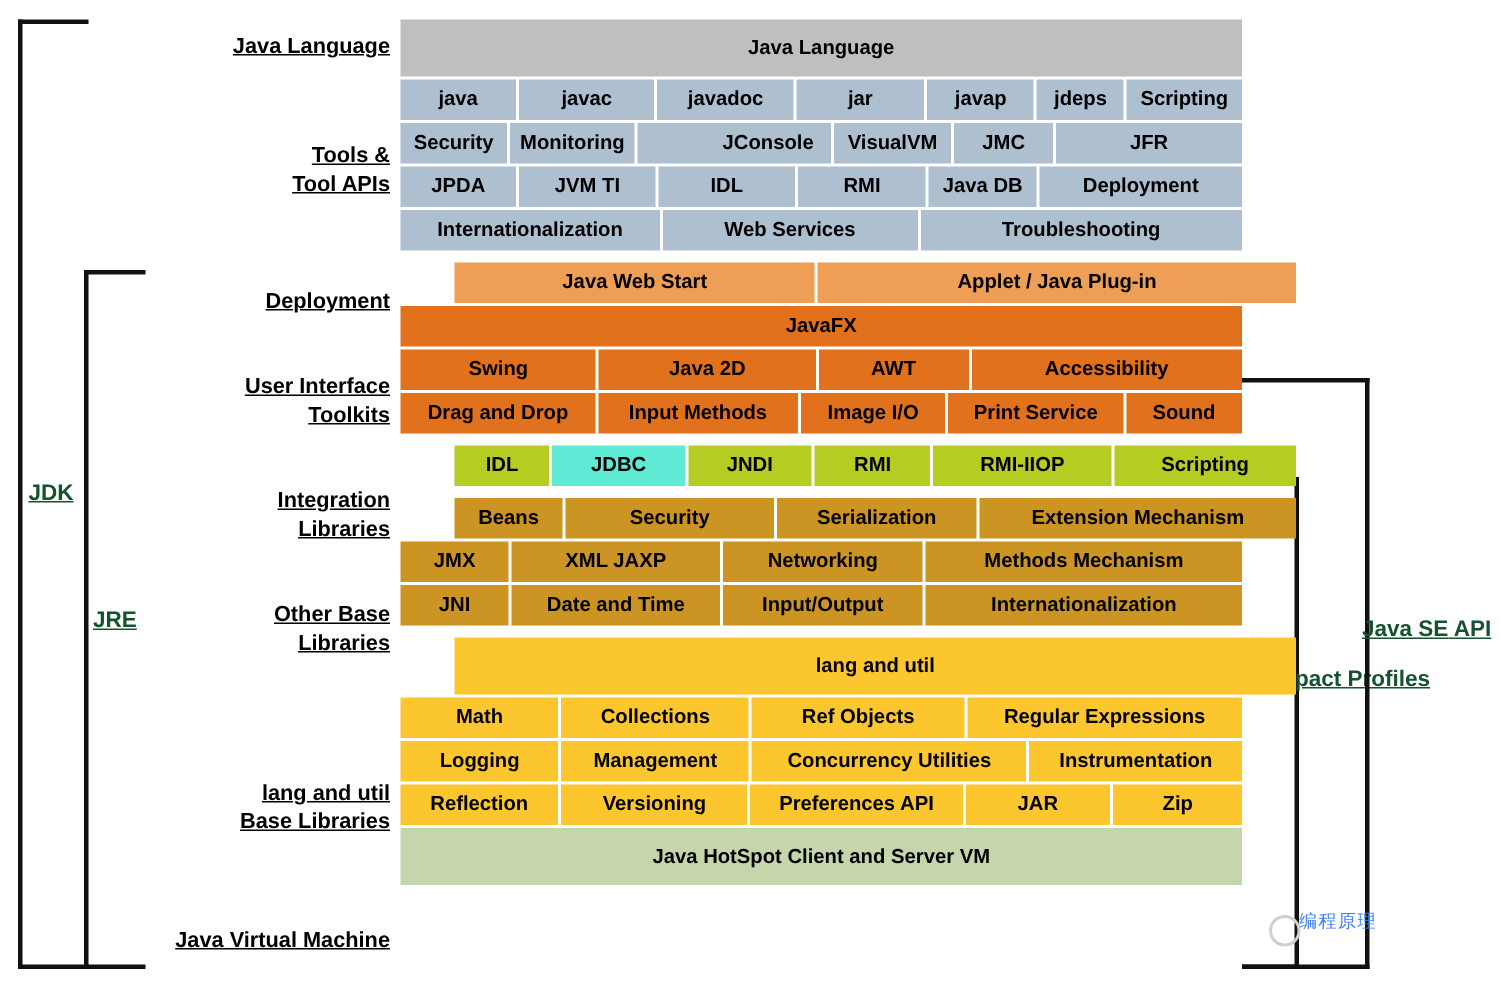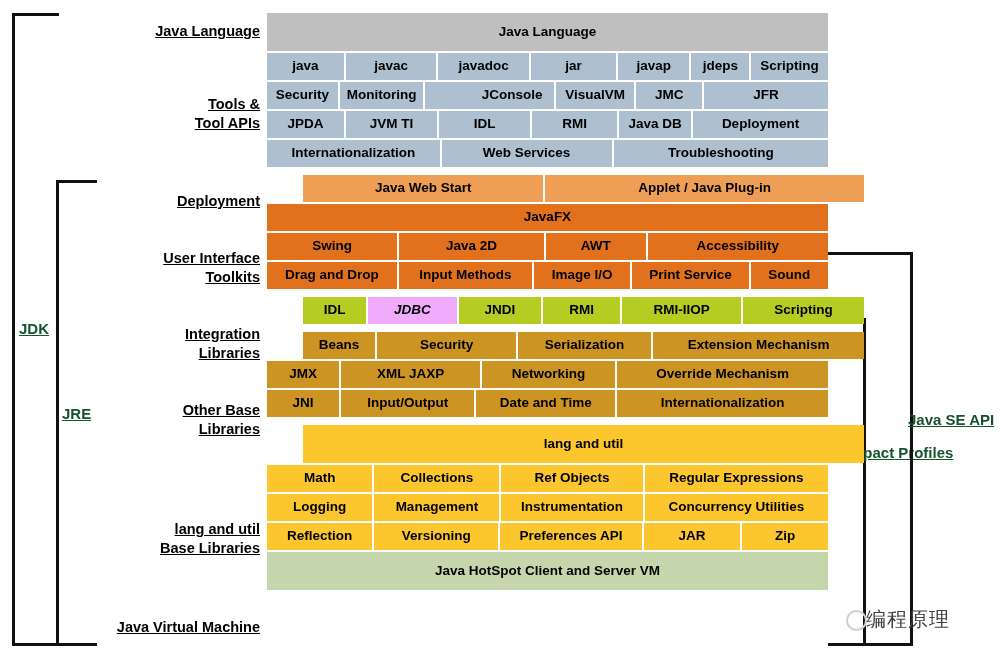--- a/index.html
+++ b/index.html
@@ -235,69 +235,69 @@
       </div>
       <div class="band">
         <div class="cell" style="flex: 23.5 1 0px; background: rgb(226, 113, 29);">Drag and Drop</div>
         <div class="cell" style="flex: 24 1 0px; background: rgb(226, 113, 29);">Input Methods</div>
         <div class="cell" style="flex: 17.5 1 0px; background: rgb(226, 113, 29);">Image I/O</div>
         <div class="cell" style="flex: 21 1 0px; background: rgb(226, 113, 29);">Print Service</div>
         <div class="cell" style="flex: 14 1 0px; background: rgb(226, 113, 29);">Sound</div>
       </div>
       <div class="band gap-before">
         <div class="cell" style="flex: 11.5 1 0px; background: rgb(181, 204, 34);">IDL</div>
-        <div class="cell" style="flex: 16 1 0px; background: #f0abfc; font-style: italic;">JDBC</div>
+        <div class="cell" style="flex: 16 1 0px; background: #5eead4;">JDBC</div>
         <div class="cell" style="flex: 15 1 0px; background: rgb(181, 204, 34);">JNDI</div>
         <div class="cell" style="flex: 14 1 0px; background: rgb(181, 204, 34);">RMI</div>
         <div class="cell" style="flex: 21.5 1 0px; background: rgb(181, 204, 34);">RMI-IIOP</div>
         <div class="cell" style="flex: 22 1 0px; background: rgb(181, 204, 34);">Scripting</div>
       </div>
       <div class="band gap-before">
         <div class="cell" style="flex: 13 1 0px; background: rgb(204, 148, 34);">Beans</div>
         <div class="cell" style="flex: 25 1 0px; background: rgb(204, 148, 34);">Security</div>
         <div class="cell" style="flex: 24 1 0px; background: rgb(204, 148, 34);">Serialization</div>
         <div class="cell" style="flex: 38 1 0px; background: rgb(204, 148, 34);">Extension Mechanism</div>
       </div>
       <div class="band">
         <div class="cell" style="flex: 13 1 0px; background: rgb(204, 148, 34);">JMX</div>
         <div class="cell" style="flex: 25 1 0px; background: rgb(204, 148, 34);">XML JAXP</div>
         <div class="cell" style="flex: 24 1 0px; background: rgb(204, 148, 34);">Networking</div>
-        <div class="cell" style="flex: 38 1 0px; background: rgb(204, 148, 34);">Override Mechanism</div>
+        <div class="cell" style="flex: 38 1 0px; background: rgb(204, 148, 34);">Methods Mechanism</div>
       </div>
       <div class="band">
         <div class="cell" style="flex: 13 1 0px; background: rgb(204, 148, 34);">JNI</div>
+        <div class="cell" style="flex: 25 1 0px; background: rgb(204, 148, 34);">Date and Time</div>
         <div class="cell" style="flex: 24 1 0px; background: rgb(204, 148, 34);">Input/Output</div>
-        <div class="cell" style="flex: 25 1 0px; background: rgb(204, 148, 34);">Date and Time</div>
         <div class="cell" style="flex: 38 1 0px; background: rgb(204, 148, 34);">Internationalization</div>
       </div>
       <div class="band gap-before">
         <div class="cell tall" style="flex: 100 1 0px; background: rgb(252, 198, 46);">lang and util</div>
       </div>
       <div class="band">
         <div class="cell" style="flex: 19 1 0px; background: rgb(252, 198, 46);">Math</div>
         <div class="cell" style="flex: 22.5 1 0px; background: rgb(252, 198, 46);">Collections</div>
         <div class="cell" style="flex: 25.5 1 0px; background: rgb(252, 198, 46);">Ref Objects</div>
         <div class="cell" style="flex: 33 1 0px; background: rgb(252, 198, 46);">Regular Expressions</div>
       </div>
       <div class="band">
         <div class="cell" style="flex: 19 1 0px; background: rgb(252, 198, 46);">Logging</div>
         <div class="cell" style="flex: 22.5 1 0px; background: rgb(252, 198, 46);">Management</div>
+        <div class="cell" style="flex: 33 1 0px; background: rgb(252, 198, 46);">Concurrency Utilities</div>
         <div class="cell" style="flex: 25.5 1 0px; background: rgb(252, 198, 46);">Instrumentation</div>
-        <div class="cell" style="flex: 33 1 0px; background: rgb(252, 198, 46);">Concurrency Utilities</div>
       </div>
       <div class="band">
         <div class="cell" style="flex: 19 1 0px; background: rgb(252, 198, 46);">Reflection</div>
         <div class="cell" style="flex: 22.5 1 0px; background: rgb(252, 198, 46);">Versioning</div>
         <div class="cell" style="flex: 25.5 1 0px; background: rgb(252, 198, 46);">Preferences API</div>
         <div class="cell" style="flex: 17.5 1 0px; background: rgb(252, 198, 46);">JAR</div>
         <div class="cell" style="flex: 15.5 1 0px; background: rgb(252, 198, 46);">Zip</div>
       </div>
       <div class="band">
         <div class="cell tall" style="flex: 100 1 0px; background: rgb(197, 214, 172);">Java HotSpot Client and Server VM</div>
       </div>
     </div>
 
-  <div id="watermark" style="position:absolute;left:866px;top:606px;font-size:20px;color:#404040;
+  <div id="watermark" style="position:absolute;left:866px;top:606px;font-size:12px;color:#3b82f6;
               font-family:Liberation Sans, sans-serif;letter-spacing:1px;">编程原理</div>
   <div style="position:absolute;left:846px;top:610px;width:17px;height:17px;
               border:2px solid #cfcfcf;border-radius:50%;"></div>
 
 </div>
 
 </body></html>

